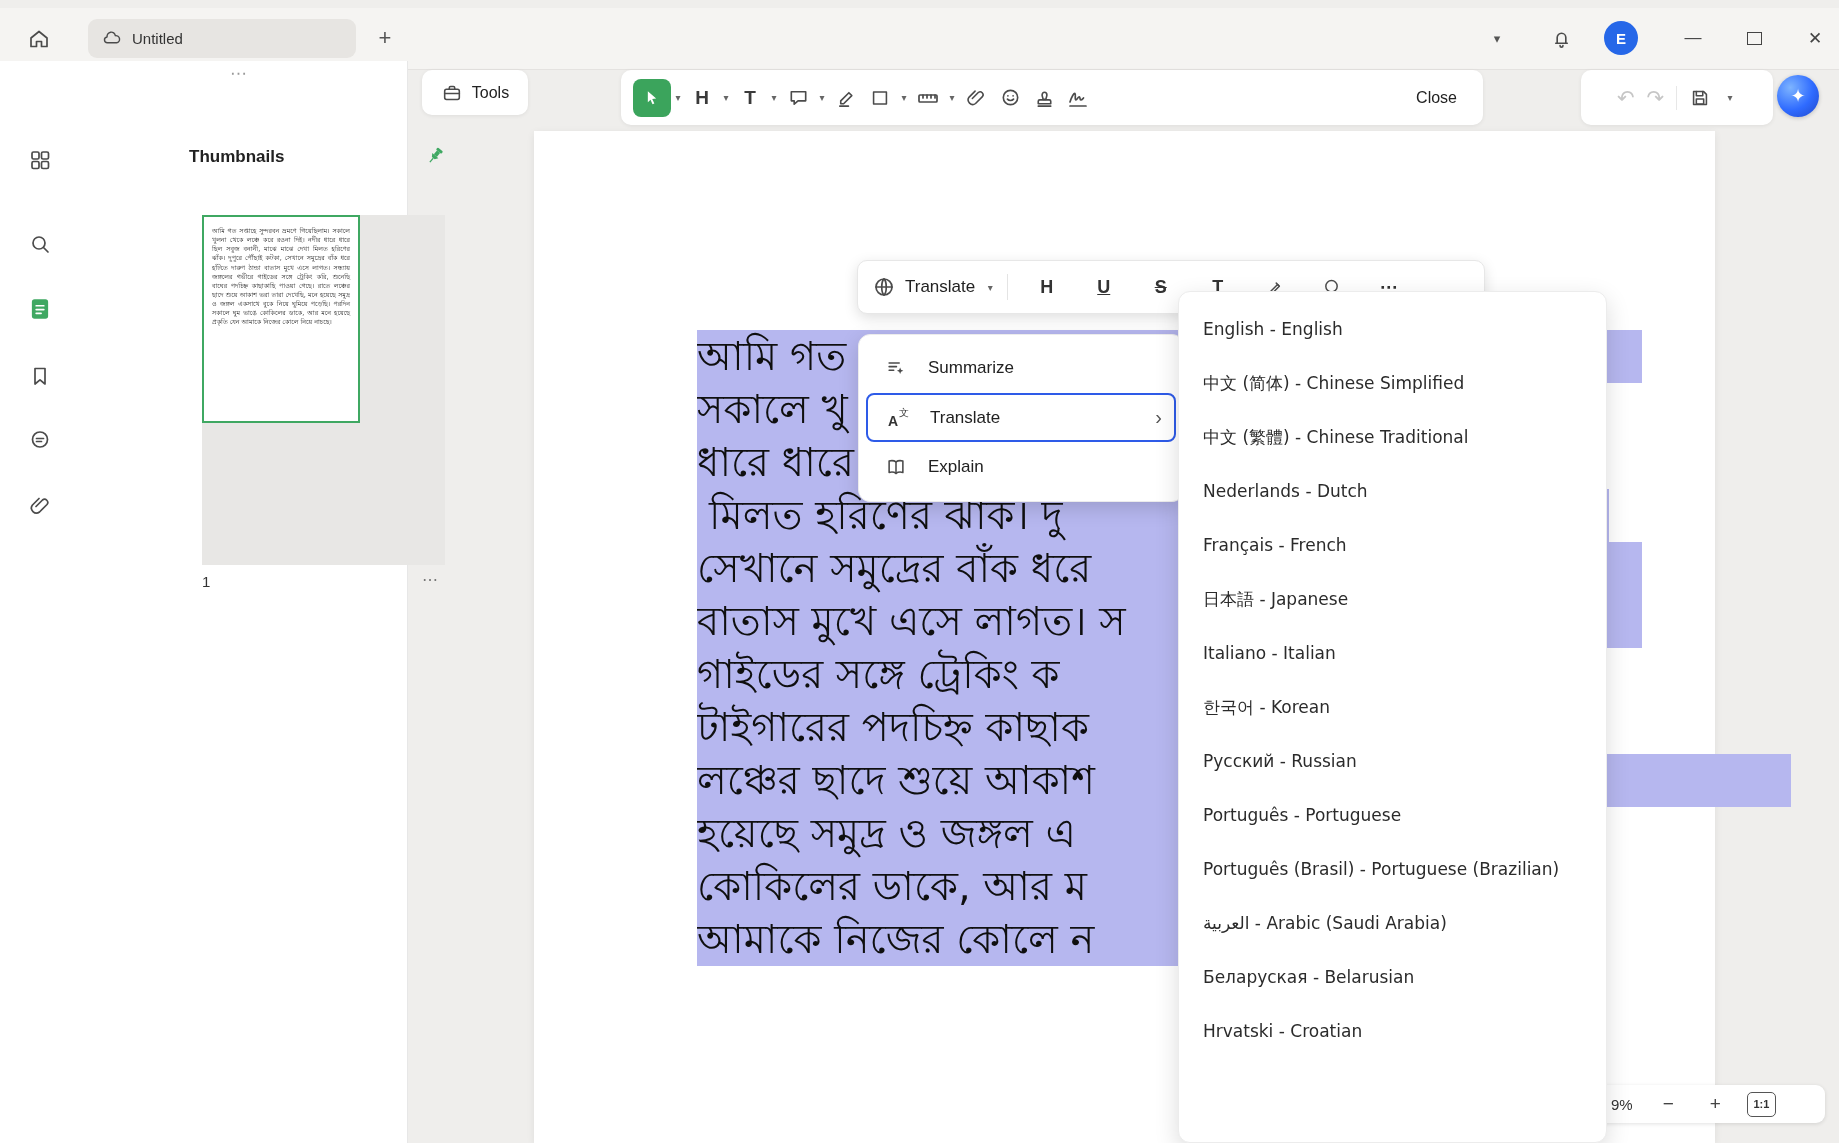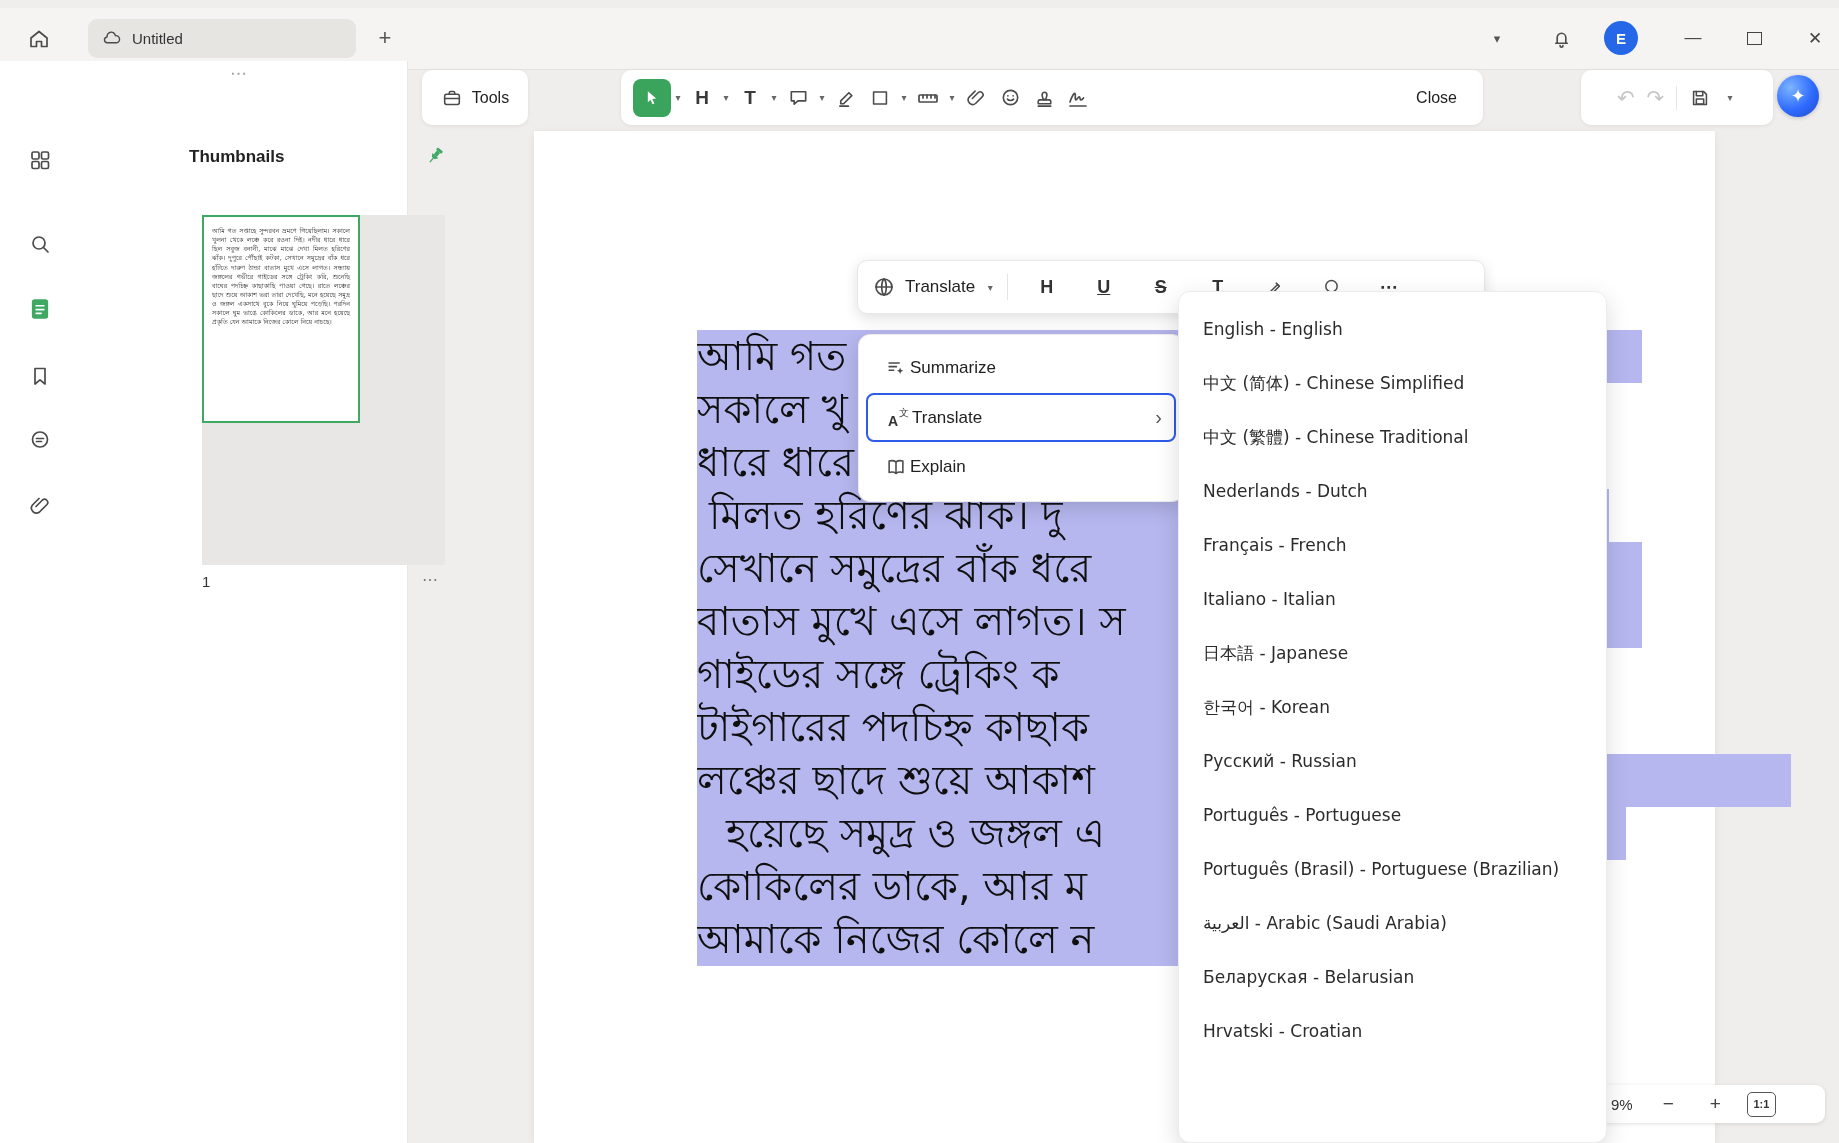--- a/index.html
+++ b/index.html
@@ -22,21 +22,21 @@
   
   #thumbs{left:80px;top:61px;width:327px;height:1082px;background:#fff;border-right:1px solid #e7e7e7;}
   #thumb-title{left:109px;top:86px;font-size:17px;font-weight:700;color:#222;}
   #thumb-gray{left:122px;top:154px;width:243px;height:350px;background:#e8e7e5;}
   #thumb-page{left:122px;top:154px;width:158px;height:208px;background:#fff;border:2px solid #3fa862;box-sizing:border-box;
               padding:9px 8px;font-size:6.3px;line-height:1.45;color:#222;overflow:hidden;text-align:justify;
               font-family:"DejaVu Sans","Liberation Sans",sans-serif;}
 
   
   .panel{background:#fff;border-radius:10px;box-shadow:0 1px 4px rgba(0,0,0,.07);}
-  #tools-btn{left:422px;top:70px;width:106px;height:55px;display:flex;gap:9px;align-items:center;justify-content:center;font-size:16px;font-weight:500;color:#222;}
+  #tools-btn{left:422px;top:70px;width:106px;height:45px;display:flex;gap:9px;align-items:center;justify-content:center;font-size:16px;font-weight:500;color:#222;}
   #main-toolbar{left:621px;top:70px;width:862px;height:55px;display:flex;align-items:center;padding:0 12px;box-sizing:border-box;}
   .tool{width:34px;height:38px;display:flex;align-items:center;justify-content:center;}
   .chev{font-size:10px;color:#666;width:14px;text-align:center;}
   #select-tool{width:38px;height:38px;border-radius:8px;background:#3ba45c;display:flex;align-items:center;justify-content:center;}
   .tool-letter{font-size:19px;font-weight:600;color:#3a3a3a;}
   #right-toolbar{left:1581px;top:70px;width:192px;height:55px;display:flex;align-items:center;justify-content:center;gap:12px;}
   .disabled-glyph{font-size:21px;color:#c6c6c6;}
   #ai-btn{left:1777px;top:75px;width:42px;height:42px;border-radius:50%;
           background:radial-gradient(circle at 32% 30%,#7db4ff,#2f6bff 55%,#1f47c9);
           box-shadow:0 1px 4px rgba(0,0,0,.2);color:#fff;font-size:18px;display:flex;align-items:center;justify-content:center;}
@@ -48,36 +48,36 @@
             white-space:nowrap;overflow:hidden;font-family:"DejaVu Sans","Liberation Sans",sans-serif;}
   .doc-line:nth-of-type(1){width:945px;}
   .doc-line:nth-of-type(2){width:880px;}
   .doc-line:nth-of-type(3){width:880px;}
   .doc-line:nth-of-type(4){width:900px;padding-left:12px;}
   .doc-line:nth-of-type(5){width:945px;}
   .doc-line:nth-of-type(6){width:945px;}
   .doc-line:nth-of-type(7){width:900px;}
   .doc-line:nth-of-type(8){width:900px;}
   .doc-line:nth-of-type(9){width:1094px;}
-  .doc-line:nth-of-type(10){width:900px;padding-left:29px;}
+  .doc-line:nth-of-type(10){width:900px;}
   .doc-line:nth-of-type(11){width:900px;}
   .doc-line:nth-of-type(12){width:860px;}
   .doc-line:nth-of-type(13){width:480px;}
 
   
   #float-bar{left:857px;top:260px;width:628px;height:54px;background:#fff;border:1px solid #e7e7e7;border-radius:10px;
              box-shadow:0 4px 14px rgba(0,0,0,.13);z-index:6;display:flex;align-items:center;padding:0 14px;box-sizing:border-box;}
   #float-translate{display:flex;align-items:center;gap:9px;font-size:17px;font-weight:500;color:#222;}
   .fdiv{width:1px;height:26px;background:#e4e4e4;margin:0 10px;}
   .fbtn{width:57px;display:flex;align-items:center;justify-content:center;font-size:18px;font-weight:600;color:#333;}
 
   
   #ctx-menu{left:858px;top:334px;width:326px;height:168px;background:#fff;border:1px solid #ececec;border-radius:12px;
             box-shadow:0 6px 20px rgba(0,0,0,.15);z-index:7;padding-top:8px;box-sizing:border-box;}
-  .ctx-row{height:50px;display:flex;align-items:center;gap:3px;padding-left:26px;font-size:17px;color:#222;}
+  .ctx-row{height:50px;display:flex;align-items:center;gap:21px;padding-left:26px;font-size:17px;color:#222;}
   #ctx-translate{margin:0 7px;border:2.5px solid #2e5be8;border-radius:8px;height:45px;padding-left:19px;position:relative;background:#fff;}
   #ctx-translate .chev-r{position:absolute;right:12px;font-size:20px;color:#555;}
   .awen{position:relative;width:22px;height:22px;}
   .awen .a{position:absolute;left:1px;bottom:0;font-size:14px;font-weight:700;color:#333;}
   .awen .w{position:absolute;right:0;top:-1px;font-size:10px;color:#333;font-family:"DejaVu Sans",sans-serif;}
 
   
   #lang-menu{left:1178px;top:291px;width:429px;height:852px;background:#fff;border:1px solid #ececec;border-radius:12px;
              box-shadow:0 8px 24px rgba(0,0,0,.14);z-index:8;padding-top:10px;box-sizing:border-box;overflow:hidden;}
   .lang-row{height:54px;line-height:54px;padding-left:24px;font-size:17px;color:#2b2b2b;white-space:nowrap;
@@ -395,22 +395,22 @@
     <span>Explain</span>
   </div>
 </div>
 
 <div class="abs" id="lang-menu">
   <div class="lang-row">English - English</div>
   <div class="lang-row">中文 (简体) - Chinese Simplified</div>
   <div class="lang-row">中文 (繁體) - Chinese Traditional</div>
   <div class="lang-row">Nederlands - Dutch</div>
   <div class="lang-row">Français - French</div>
+  <div class="lang-row">日本語 - Japanese</div>
   <div class="lang-row">Italiano - Italian</div>
-  <div class="lang-row">日本語 - Japanese</div>
   <div class="lang-row">한국어 - Korean</div>
   <div class="lang-row">Русский - Russian</div>
   <div class="lang-row">Português - Portuguese</div>
   <div class="lang-row">Português (Brasil) - Portuguese (Brazilian)</div>
   <div class="lang-row">العربية - Arabic (Saudi Arabia)</div>
   <div class="lang-row">Беларуская - Belarusian</div>
   <div class="lang-row">Hrvatski - Croatian</div>
 </div>
 
 <div class="abs" id="zoom-bar">

